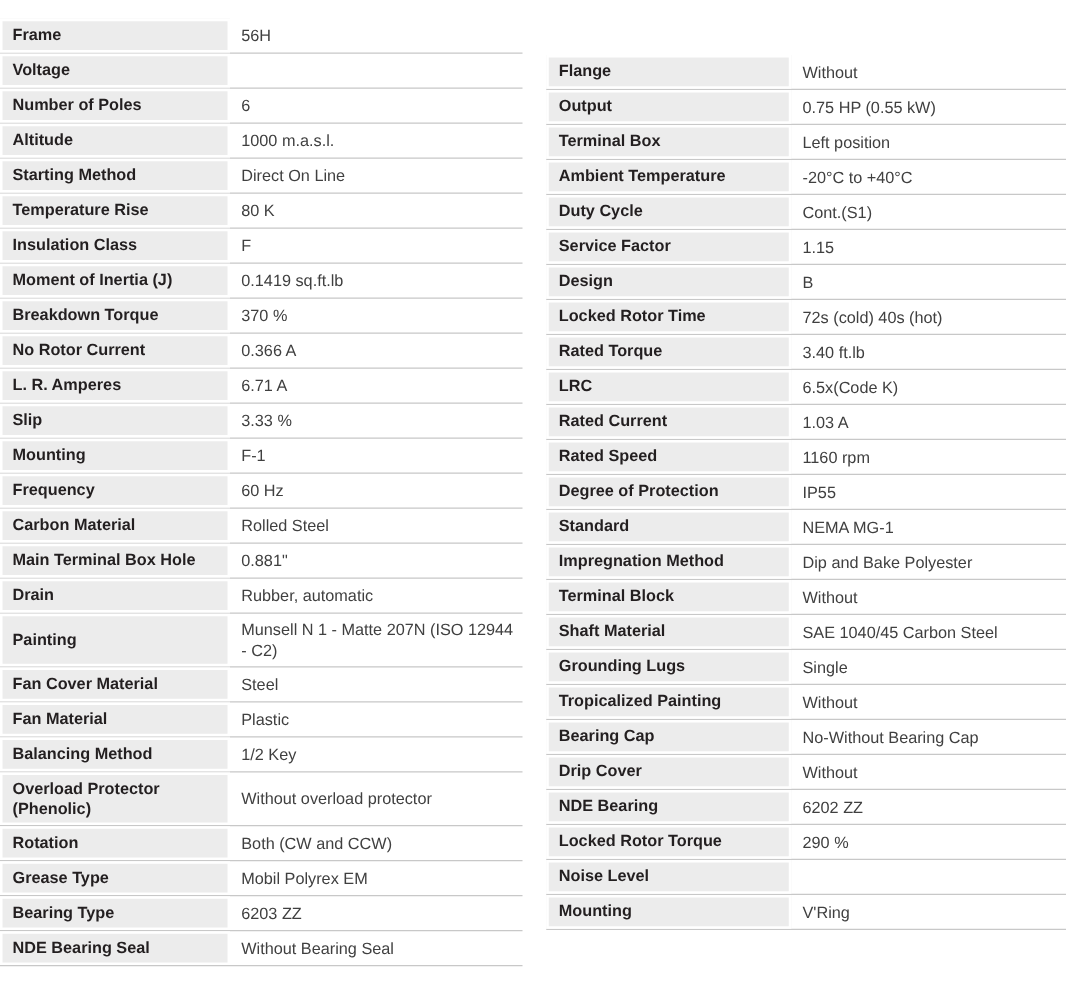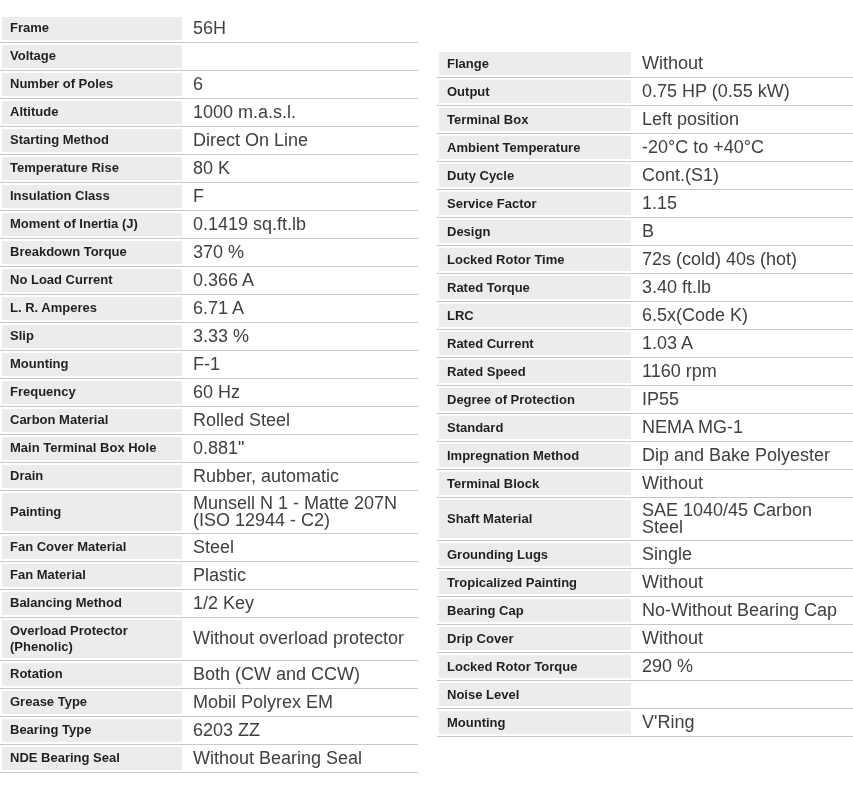--- a/index.html
+++ b/index.html
@@ -42,21 +42,21 @@
     line-height: 16px;
     flex-shrink: 0;
   }
   .spec-table.left  .label-cell { width: 184px; }
   .spec-table.right .label-cell { width: 196px; }
   .value-cell {
     flex: 1;
     display: flex;
     align-items: center;
     padding: 4px 6px 4px 9px;
-    font-size: 18px;
+    font-size: 13px;
     font-weight: 400;
     color: #404040;
     line-height: 17px;
   }
 </style>
 </head>
 <body>
 
 <div class="page">
   <div class="spec-table left">
@@ -89,21 +89,21 @@
       </div>
       <div class="row">
         <div class="label-cell">Moment of Inertia (J)</div>
         <div class="value-cell">0.1419 sq.ft.lb</div>
       </div>
       <div class="row">
         <div class="label-cell">Breakdown Torque</div>
         <div class="value-cell">370 %</div>
       </div>
       <div class="row">
-        <div class="label-cell">No Load Current</div>
+        <div class="label-cell">No Rotor Current</div>
         <div class="value-cell">0.366 A</div>
       </div>
       <div class="row">
         <div class="label-cell">L. R. Amperes</div>
         <div class="value-cell">6.71 A</div>
       </div>
       <div class="row">
         <div class="label-cell">Slip</div>
         <div class="value-cell">3.33 %</div>
       </div>
@@ -241,20 +241,24 @@
         <div class="label-cell">Tropicalized Painting</div>
         <div class="value-cell">Without</div>
       </div>
       <div class="row">
         <div class="label-cell">Bearing Cap</div>
         <div class="value-cell">No-Without Bearing Cap</div>
       </div>
       <div class="row">
         <div class="label-cell">Drip Cover</div>
         <div class="value-cell">Without</div>
+      </div>
+      <div class="row">
+        <div class="label-cell">NDE Bearing</div>
+        <div class="value-cell">6202 ZZ</div>
       </div>
       <div class="row">
         <div class="label-cell">Locked Rotor Torque</div>
         <div class="value-cell">290 %</div>
       </div>
       <div class="row">
         <div class="label-cell">Noise Level</div>
       </div>
       <div class="row">
         <div class="label-cell">Mounting</div>

